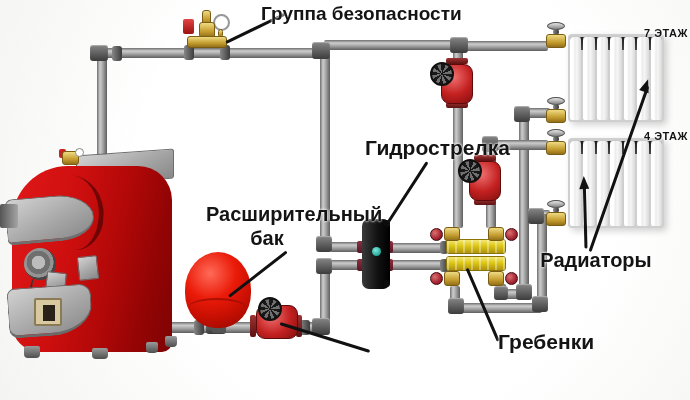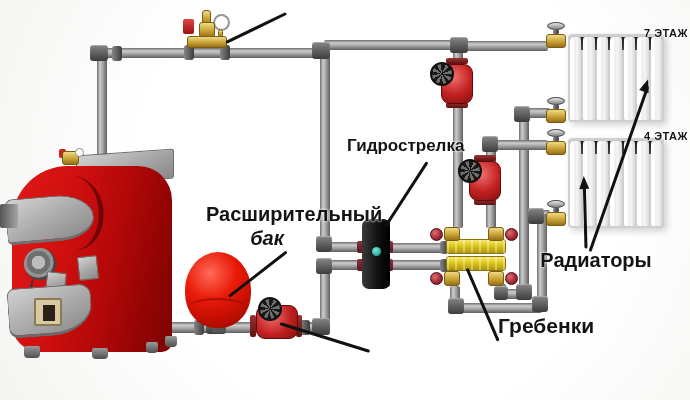--- a/index.html
+++ b/index.html
@@ -231,25 +231,26 @@
   <div class="anno" style="left:226px;top:41px;width:67px;transform:rotate(-25.8deg);"></div>
   <div class="anno" style="left:388px;top:221px;width:72px;transform:rotate(-57deg);"></div>
   <div class="anno" style="left:229px;top:295px;width:73px;transform:rotate(-37.8deg);"></div>
   <div class="anno" style="left:280px;top:322px;width:94px;transform:rotate(17.3deg);"></div>
   <div class="anno" style="left:467px;top:267px;width:79px;transform:rotate(66.7deg);"></div>
   <div class="anno" style="left:590px;top:250px;width:175px;transform:rotate(-70.7deg);"></div>
   <div class="arrowhead" style="left:641px;top:79px;transform:rotate(19deg);"></div>
   <div class="anno" style="left:586px;top:247px;width:64px;transform:rotate(-91.5deg);"></div>
   <div class="arrowhead" style="left:579px;top:176px;transform:rotate(-2deg);"></div>
 
-  <div class="lbl" style="left:347px;top:136px;font-size:17px;">Гидрострелка</div>
+  <div class="lbl" style="left:261px;top:3px;font-size:19px;">Группа безопасности</div>
+  <div class="lbl" style="left:365px;top:136px;font-size:21px;">Гидрострелка</div>
   <div class="lbl" style="left:178px;top:202px;width:178px;text-align:center;font-size:20px;line-height:24px;">
     <span style="position:static;display:block;margin-left:28px;">Расширительный</span>
-    <span style="position:static;display:block;font-style:italic;">бак</span>
+    <span style="position:static;display:block;">бак</span>
   </div>
   <div class="lbl" style="left:536px;top:249px;width:120px;text-align:center;font-size:20px;line-height:23px;">
     <span style="position:static;display:block;">Радиаторы</span>
   </div>
-  <div class="lbl" style="left:498px;top:314px;font-size:21px;">Гребенки</div>
+  <div class="lbl" style="left:498px;top:330px;font-size:21px;">Гребенки</div>
   <div class="lbl" style="left:644px;top:27px;font-size:11px;letter-spacing:.5px;">7 ЭТАЖ</div>
   <div class="lbl" style="left:644px;top:130px;font-size:11px;letter-spacing:.5px;">4 ЭТАЖ</div>
 
 </div>
 
 </body></html>

